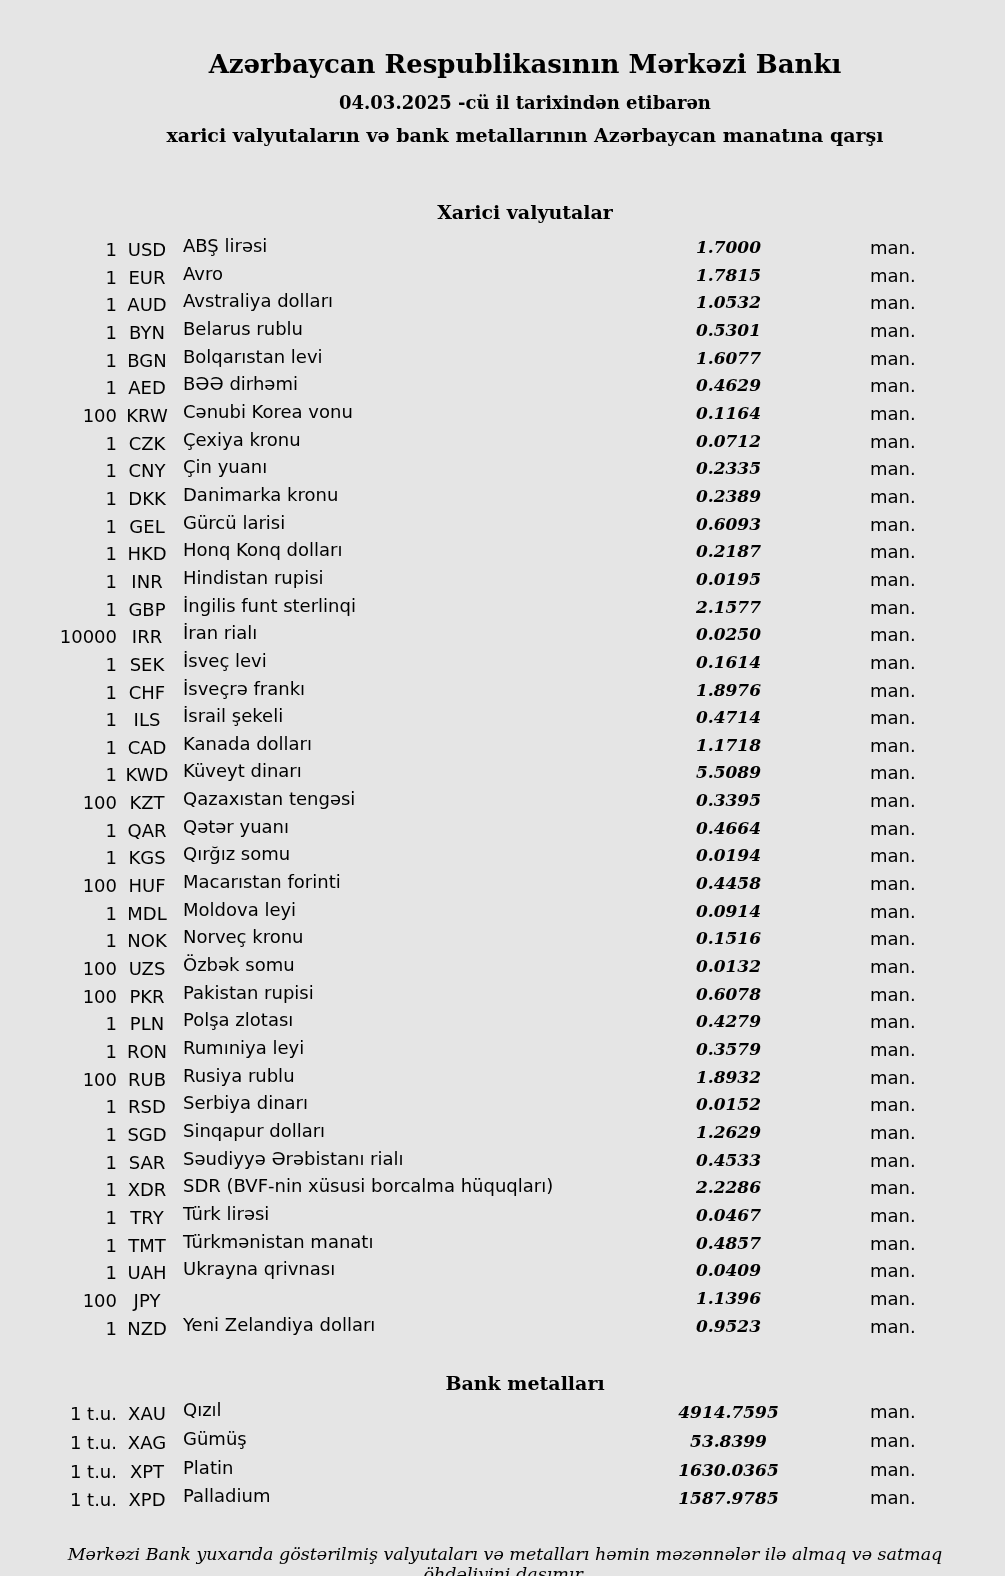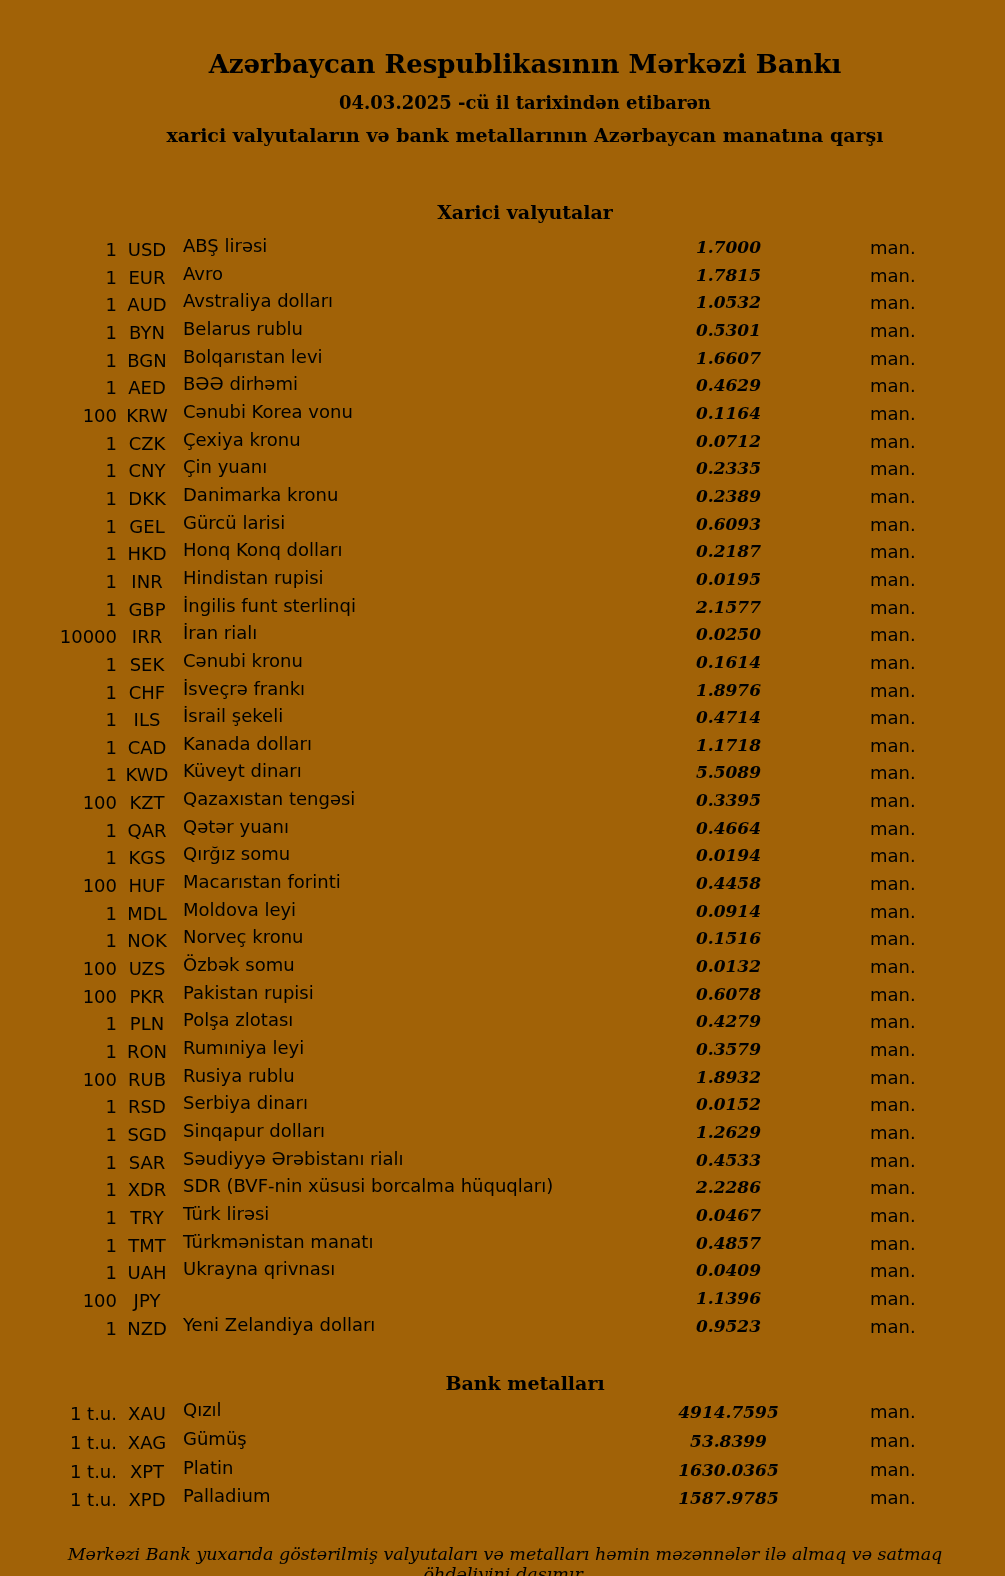--- a/index.html
+++ b/index.html
@@ -4,21 +4,21 @@
 <style>
   html, body {
     margin: 0;
     padding: 0;
     background: #ffffff;
   }
   .page {
     position: relative;
     width: 1005px;
     height: 1576px;
-    background: #a16207;
+    background: #e5e5e5;
     color: #000000;
     overflow: hidden;
   }
   .centered-block {
     position: absolute;
     left: 45px;
     width: 960px;
     text-align: center;
     margin: 0;
   }
@@ -169,21 +169,21 @@
     <span class="code">BYN</span>
     <span class="name">Belarus rublu</span>
     <span class="rate">0.5301</span>
     <span class="unit">man.</span>
   </div>
 
   <div class="row">
     <span class="qty">1</span>
     <span class="code">BGN</span>
     <span class="name">Bolqarıstan levi</span>
-    <span class="rate">1.6607</span>
+    <span class="rate">1.6077</span>
     <span class="unit">man.</span>
   </div>
 
   <div class="row">
     <span class="qty">1</span>
     <span class="code">AED</span>
     <span class="name">BƏƏ dirhəmi</span>
     <span class="rate">0.4629</span>
     <span class="unit">man.</span>
   </div>
@@ -256,21 +256,21 @@
     <span class="qty">10000</span>
     <span class="code">IRR</span>
     <span class="name">İran rialı</span>
     <span class="rate">0.0250</span>
     <span class="unit">man.</span>
   </div>
 
   <div class="row">
     <span class="qty">1</span>
     <span class="code">SEK</span>
-    <span class="name">Cənubi kronu</span>
+    <span class="name">İsveç levi</span>
     <span class="rate">0.1614</span>
     <span class="unit">man.</span>
   </div>
 
   <div class="row">
     <span class="qty">1</span>
     <span class="code">CHF</span>
     <span class="name">İsveçrə frankı</span>
     <span class="rate">1.8976</span>
     <span class="unit">man.</span>

